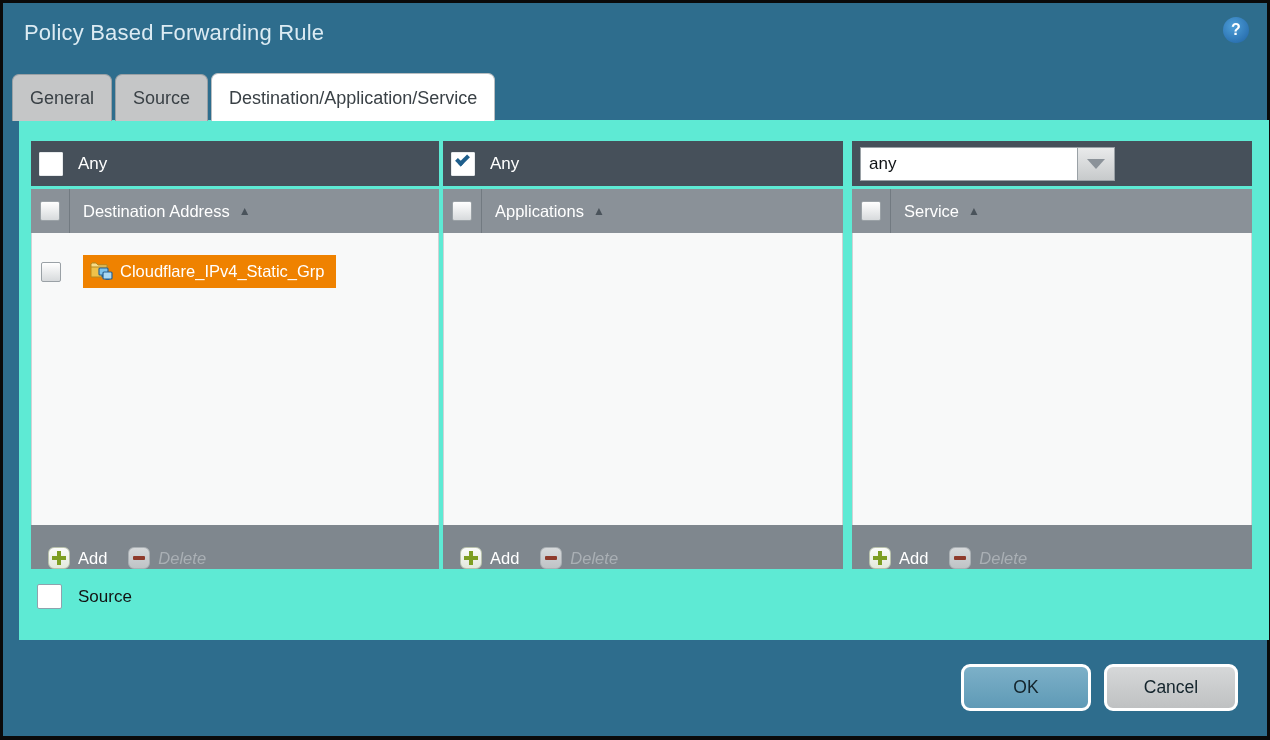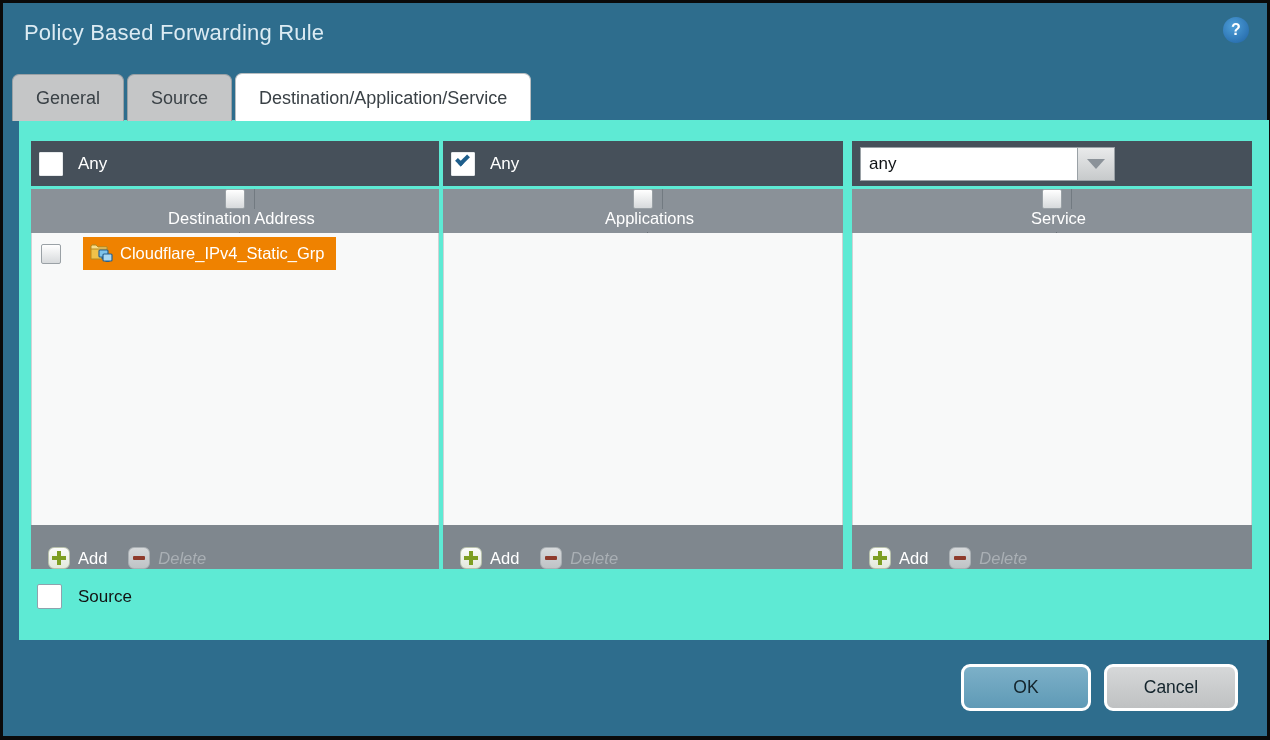--- a/index.html
+++ b/index.html
@@ -30,21 +30,21 @@
     display: flex; align-items: center; justify-content: center;
     cursor: pointer;
   }
   
   .tabbar {
     position: absolute; left: 9px; top: 70px;
     display: flex; gap: 3px; align-items: flex-end; z-index: 3;
   }
   .tab {
     height: 47px; line-height: 47px;
-    padding: 0 23px;
+    padding: 0 17px;
     background: #c5c6c7;
     border: 1px solid #99a0a5; border-bottom: none;
     border-radius: 7px 7px 0 0;
     font-size: 18px; color: #3a4146;
     cursor: pointer; white-space: nowrap;
   }
   .tab.active {
     background: #ffffff;
     border-color: #b9bec1;
     height: 48px; line-height: 48px;
@@ -66,21 +66,21 @@
   .col-apps  { width: 400px; margin-right: 9px; }
   .col-svc   { width: 400px; }
   .darkbar {
     height: 45px; background: #46505a;
     display: flex; align-items: center; padding: 0 8px;
     margin-bottom: 3px;
   }
   .darkbar .any-label { color: #fff; font-size: 17px; margin-left: 15px; }
   .subheader {
     height: 44px; background: #8a9198;
-    display: flex; align-items: center; flex-direction: column;
+    display: flex; align-items: center;
   }
   .subheader .cb-cell {
     width: 39px; height: 100%; display: flex; align-items: center;
     justify-content: center; border-right: 1px solid #727a81;
   }
   .subheader .col-label { color: #fff; font-size: 16.5px; margin-left: 13px; }
   .sort-icon { margin-left: 9px; font-size: 12px; color: #4a535b; }
   .list {
     flex: 1; background: #f8f9f9;
     border-left: 1px solid #cfd3d5; border-right: 1px solid #cfd3d5;
@@ -106,21 +106,21 @@
     width: 20px; height: 20px;
     background: linear-gradient(#ffffff, #d7dadc);
     border: 1px solid #9aa1a6; border-radius: 2px;
     cursor: pointer; flex: none;
   }
   .cb-negate {
     width: 25px; height: 25px; background: #fff;
     border: 1px solid #8fa2ad; border-radius: 2px; cursor: pointer;
   }
   
-  .row { display: flex; align-items: center; padding-top: 4px; }
+  .row { display: flex; align-items: center; padding-top: 22px; }
   .row .cb-sm { margin-left: 9px; }
   .obj-badge {
     margin-left: 22px; height: 33px;
     background: #ef8200;
     display: flex; align-items: center; gap: 7px;
     padding: 0 11px 0 7px;
     color: #fff; font-size: 16.5px; cursor: pointer;
   }
   
   .dropdown { display: flex; cursor: pointer; }

